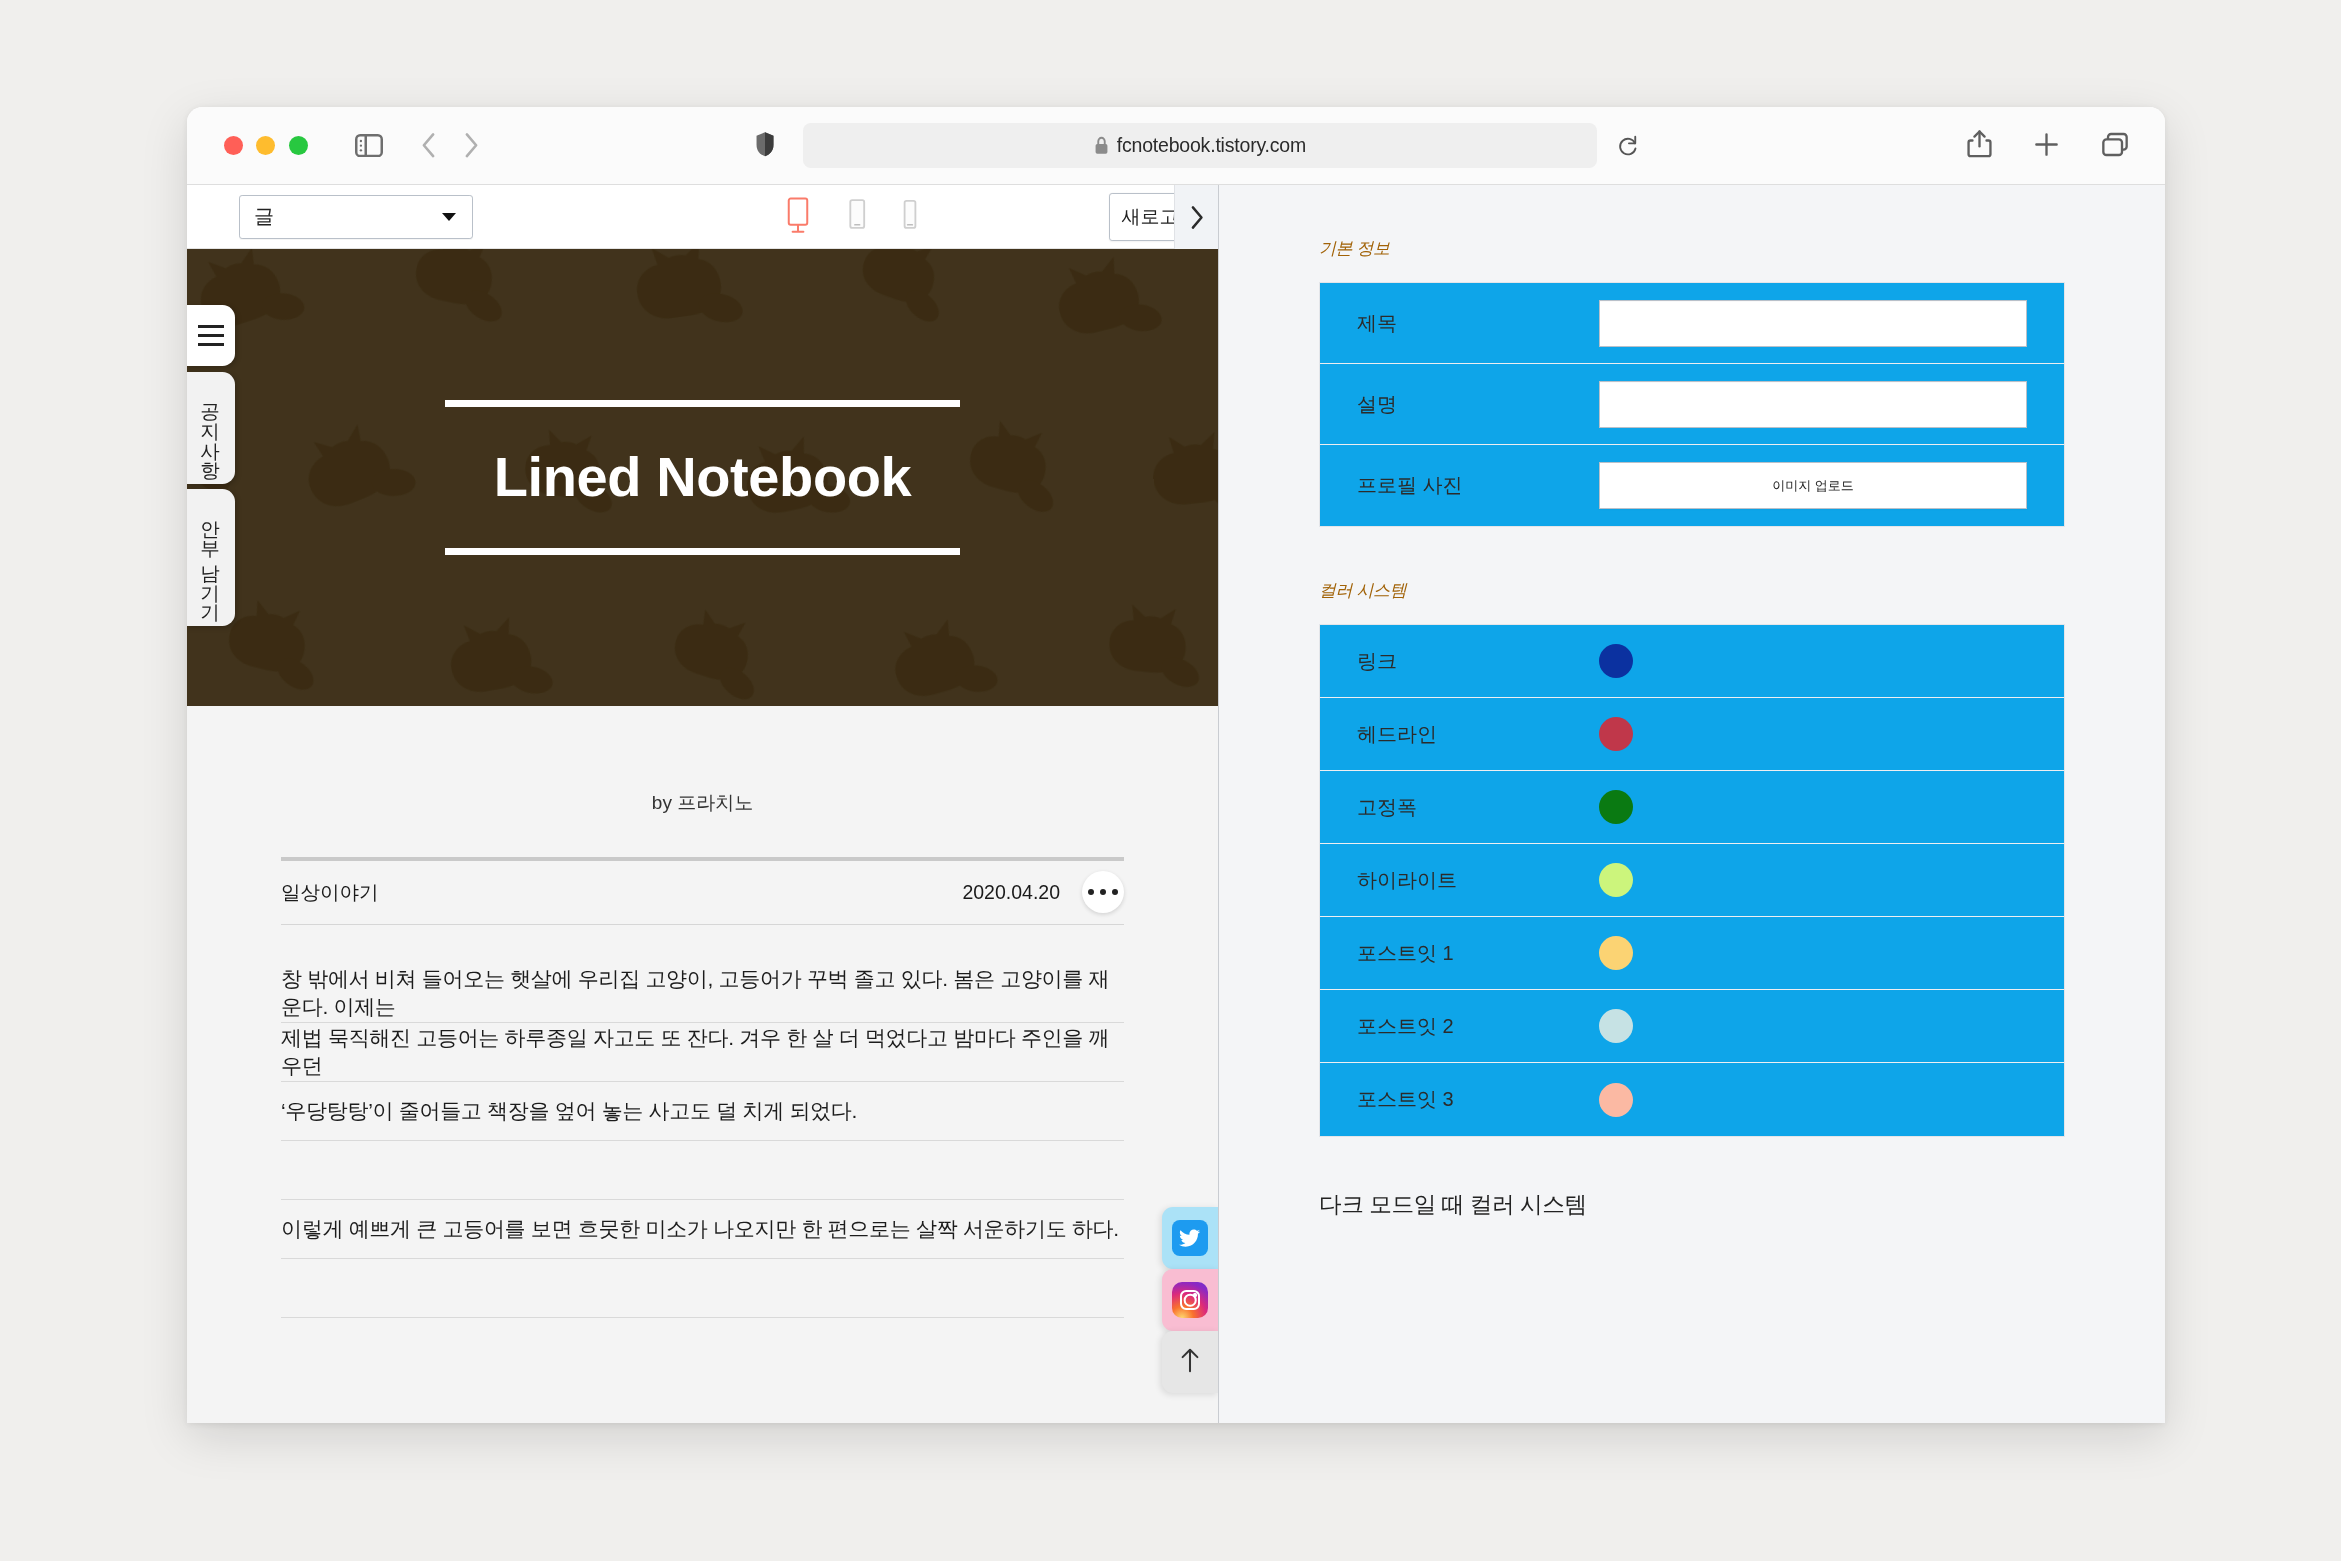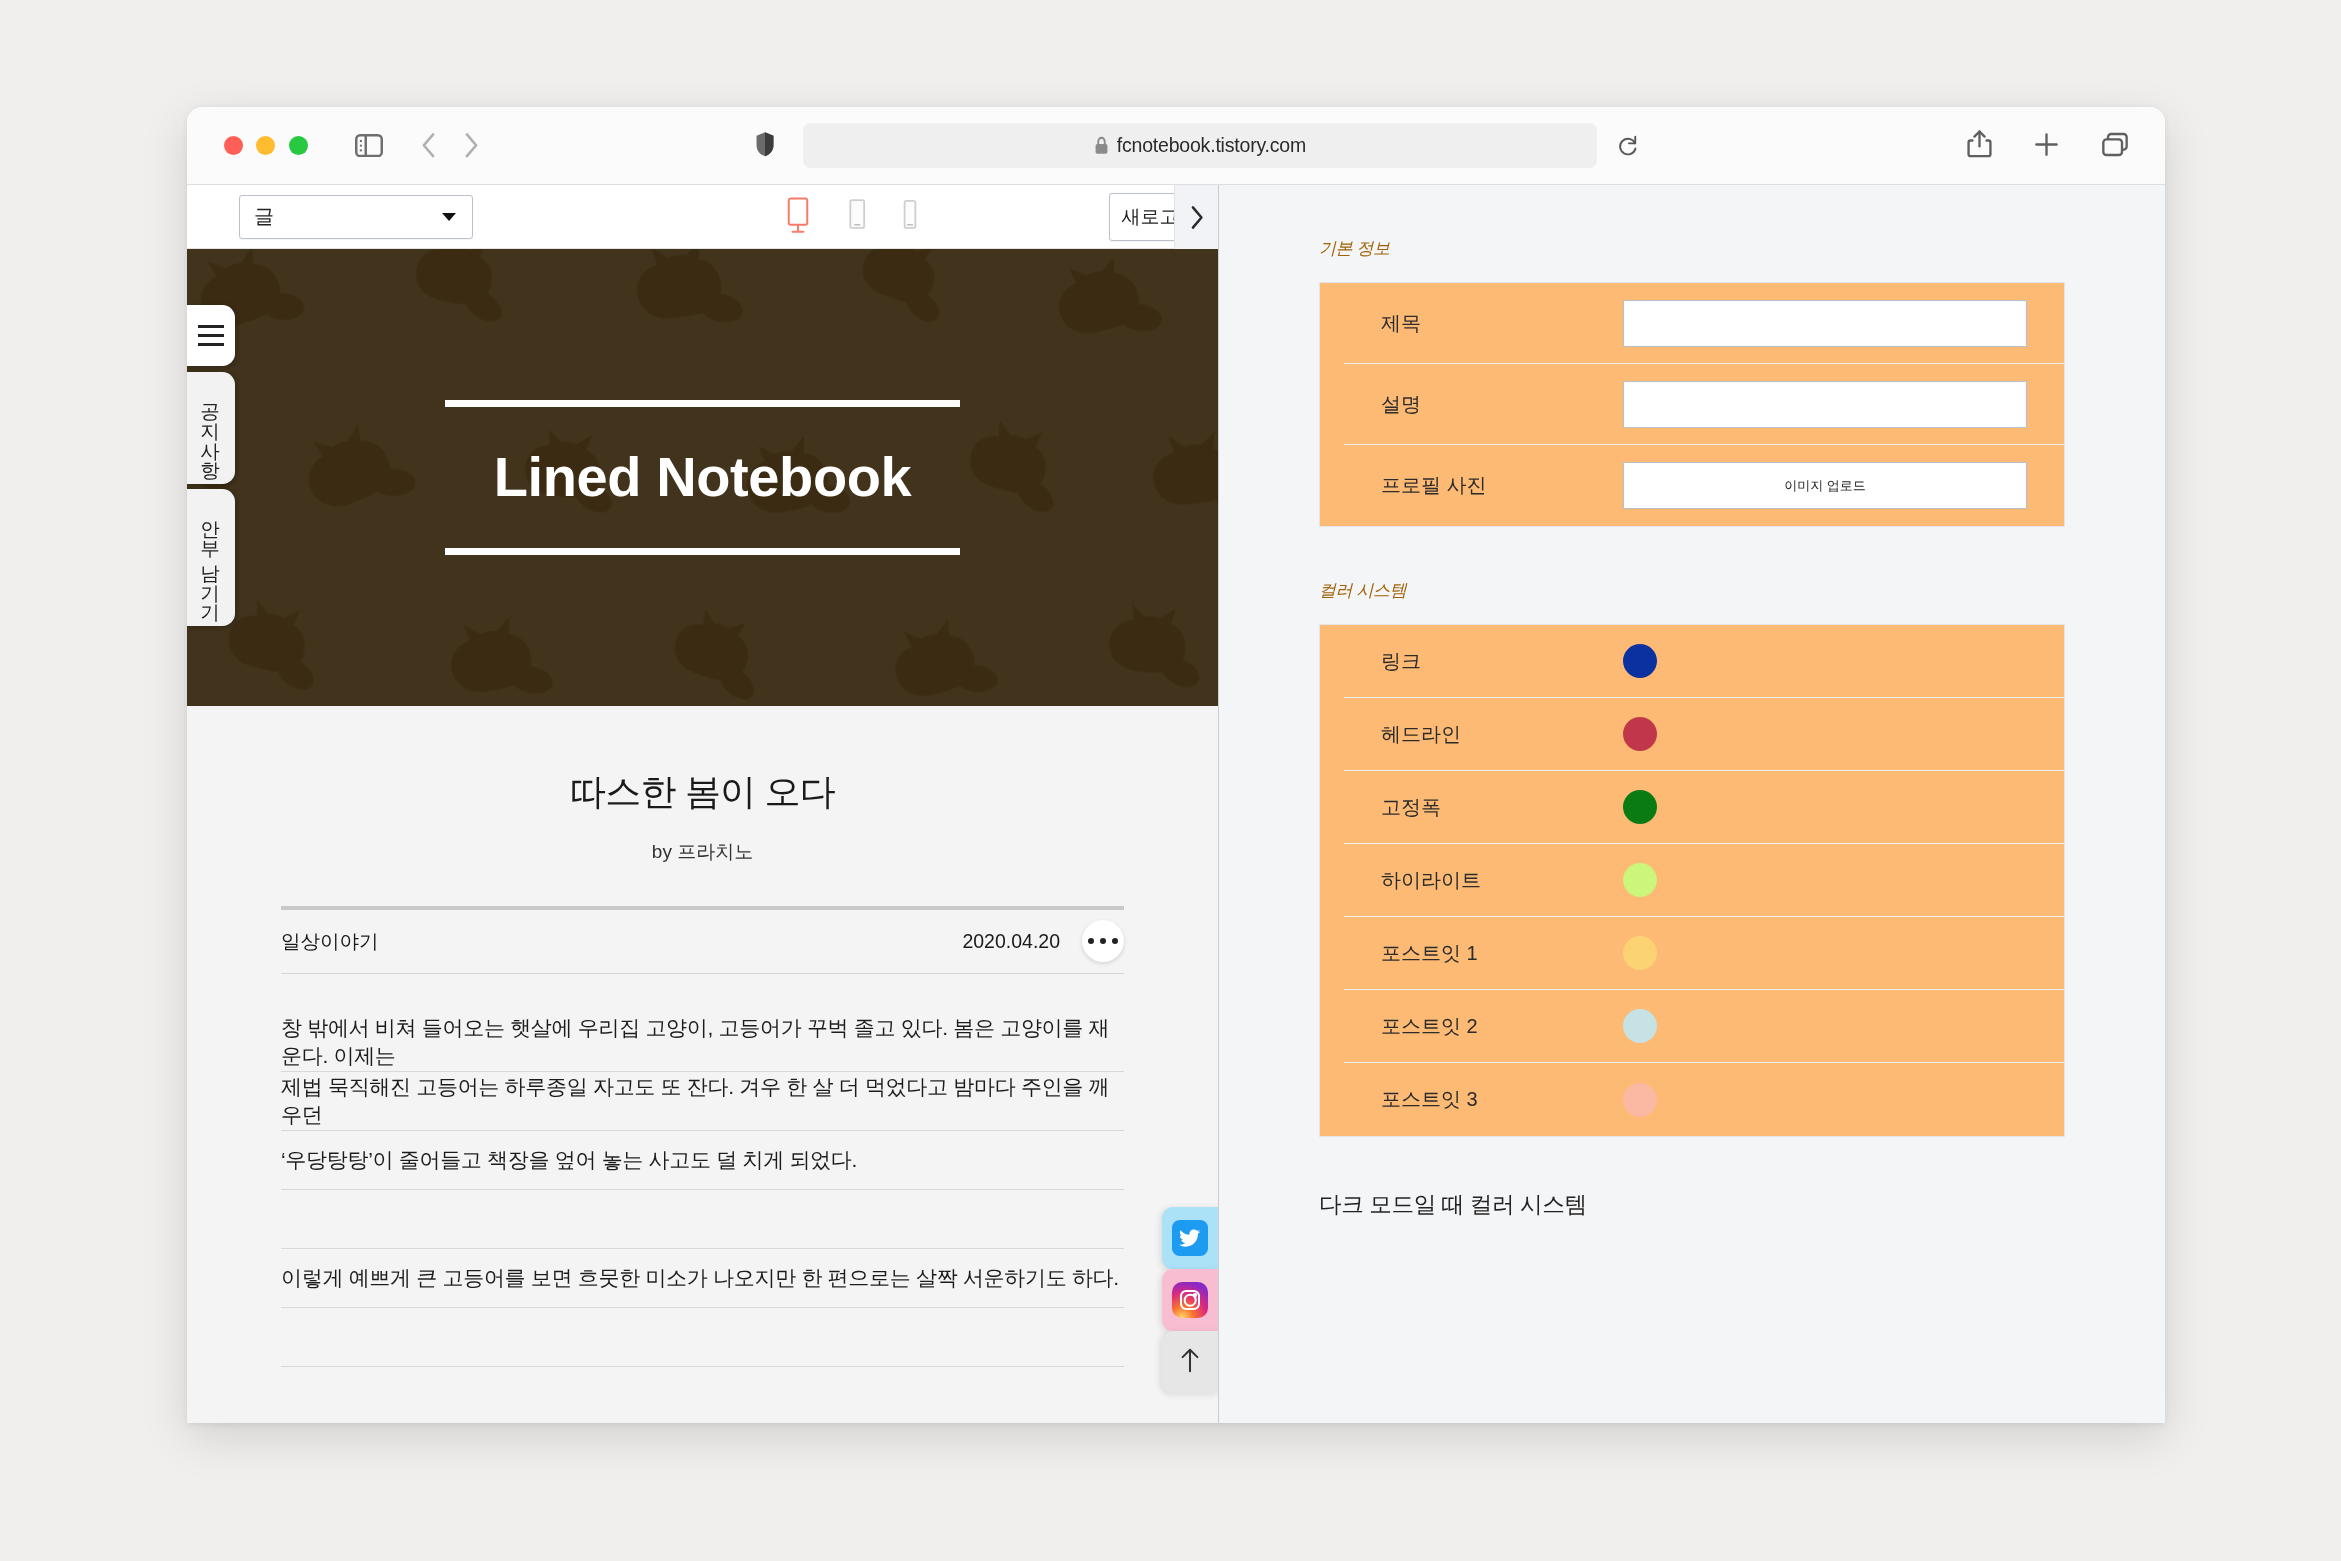--- a/index.html
+++ b/index.html
@@ -290,23 +290,22 @@
   #editor-scroll {
     flex: 1; overflow: hidden;
     padding: 0 100px;
   }
   .section-title {
     font-size: 17px; color: #a16207; letter-spacing: -0.4px;
     margin: 52px 0 22px 0;
     font-style: italic;
   }
   .card {
-    background: #fdba74;
+    background: #0ea5e9;
     border: 0.8px solid #e3e5e9;
-    padding-left: 24px;
   }
   .form-row {
     display: flex; align-items: center;
     height: 81px;
     border-bottom: 0.8px solid #edeef1;
     padding: 0 37px;
   }
   .form-row:last-child { border-bottom: none; }
   .form-label { width: 242px; font-size: 20px; color: #2b2b2b; flex: none; }
   .form-input {
@@ -503,21 +502,20 @@
           <div class="side-tab">
             <span class="vlabel">공지사항</span>
           </div>
           <div class="side-tab">
             <span class="vlabel">안부 남기기</span>
           </div>
         </div>
 
         <div id="post-area">
           <div id="post-inner">
-            <div id="post-title">따스한 봄이 오다</div>
             <div id="post-author">by 프라치노</div>
             <div id="post-divider"></div>
 
             <div id="post-meta">
               <span id="post-category">일상이야기</span>
               <span id="post-meta-right">
                 <span id="post-date">2020.04.20</span>
                 <span id="post-more-btn">
                   <i></i>
                   <i></i>

